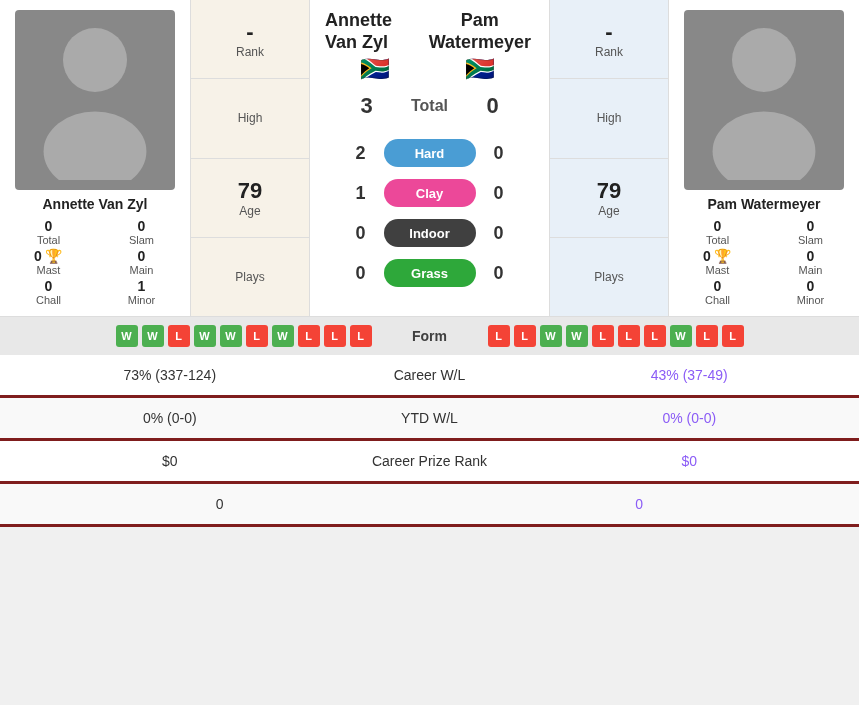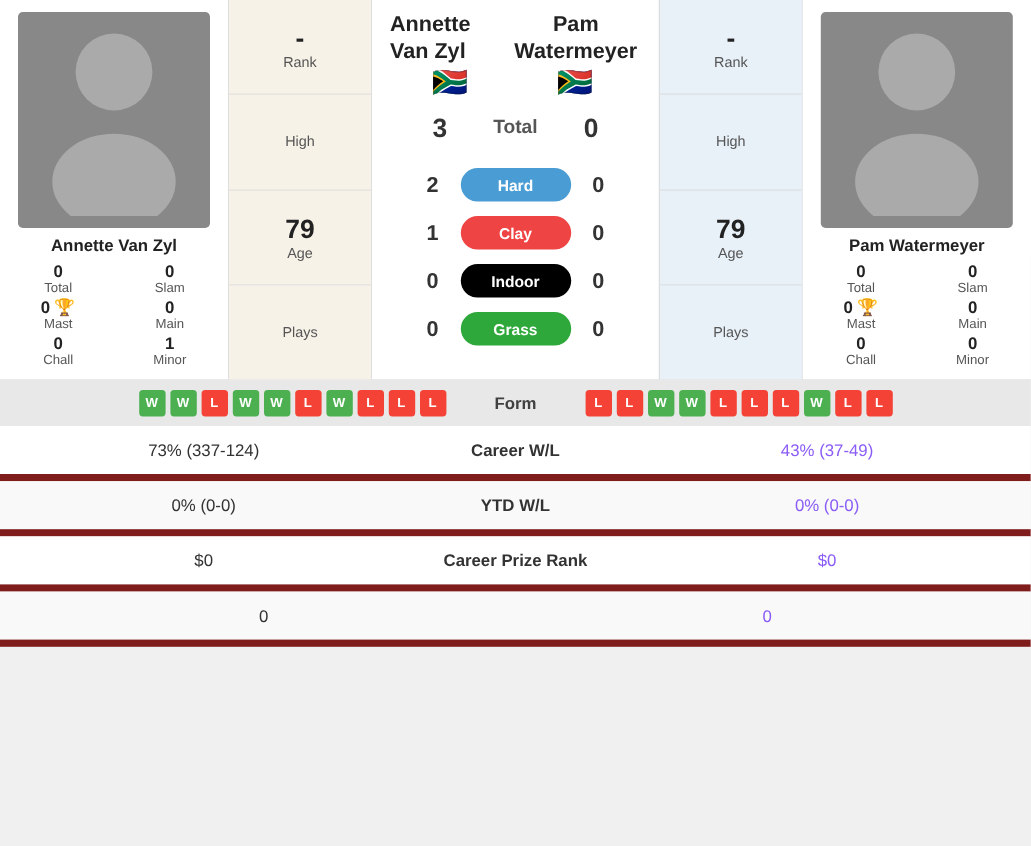--- a/index.html
+++ b/index.html
@@ -176,22 +176,22 @@
       display: flex;
       align-items: center;
       justify-content: center;
       border-radius: 14px;
       font-size: 13px;
       font-weight: bold;
       color: #fff;
     }
 
     .badge-hard { background: #4a9dd4; }
-    .badge-clay { background: #ef4444; }
-    .badge-indoor { background: #000000; }
+    .badge-clay { background: #ec4899; }
+    .badge-indoor { background: #404040; }
 
     .total-row {
       display: flex;
       align-items: center;
       justify-content: center;
       padding: 10px 10px;
       gap: 8px;
     }
 
     .total-score {
@@ -301,39 +301,39 @@
 
     .form-w { background: #4caf50; }
     .form-l { background: #f44336; }
 
     
     .stats-row {
       display: flex;
       align-items: center;
       padding: 12px 10px;
       background: #fff;
-      border-bottom: 6px solid #7f1d1d;
+      border-bottom: 3px solid #7f1d1d;
     }
 
     .stats-row:nth-child(even) {
       background: #f9f9f9;
     }
 
     .stats-row .left-value {
       flex: 1;
       text-align: center;
       font-size: 14px;
       color: #333;
     }
 
     .stats-row .center-label {
       width: 200px;
       text-align: center;
       font-size: 14px;
-      font-weight: bold;
+      font-weight: normal;
       color: #333;
     }
 
     .stats-row .right-value {
       flex: 1;
       text-align: center;
       font-size: 14px;
       color: #8b5cf6;
     }
 

